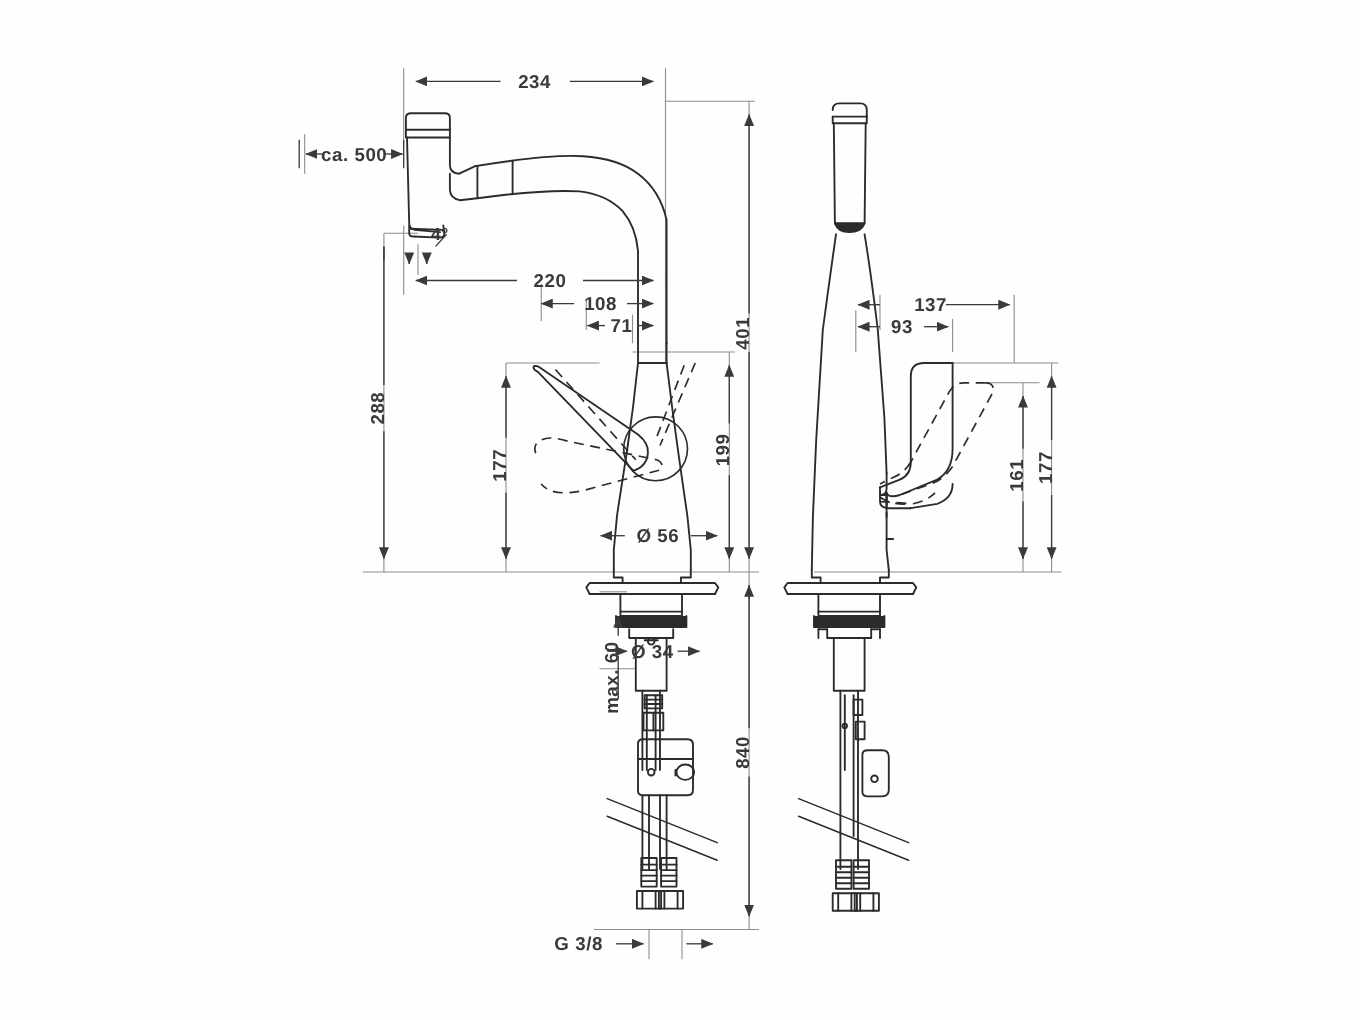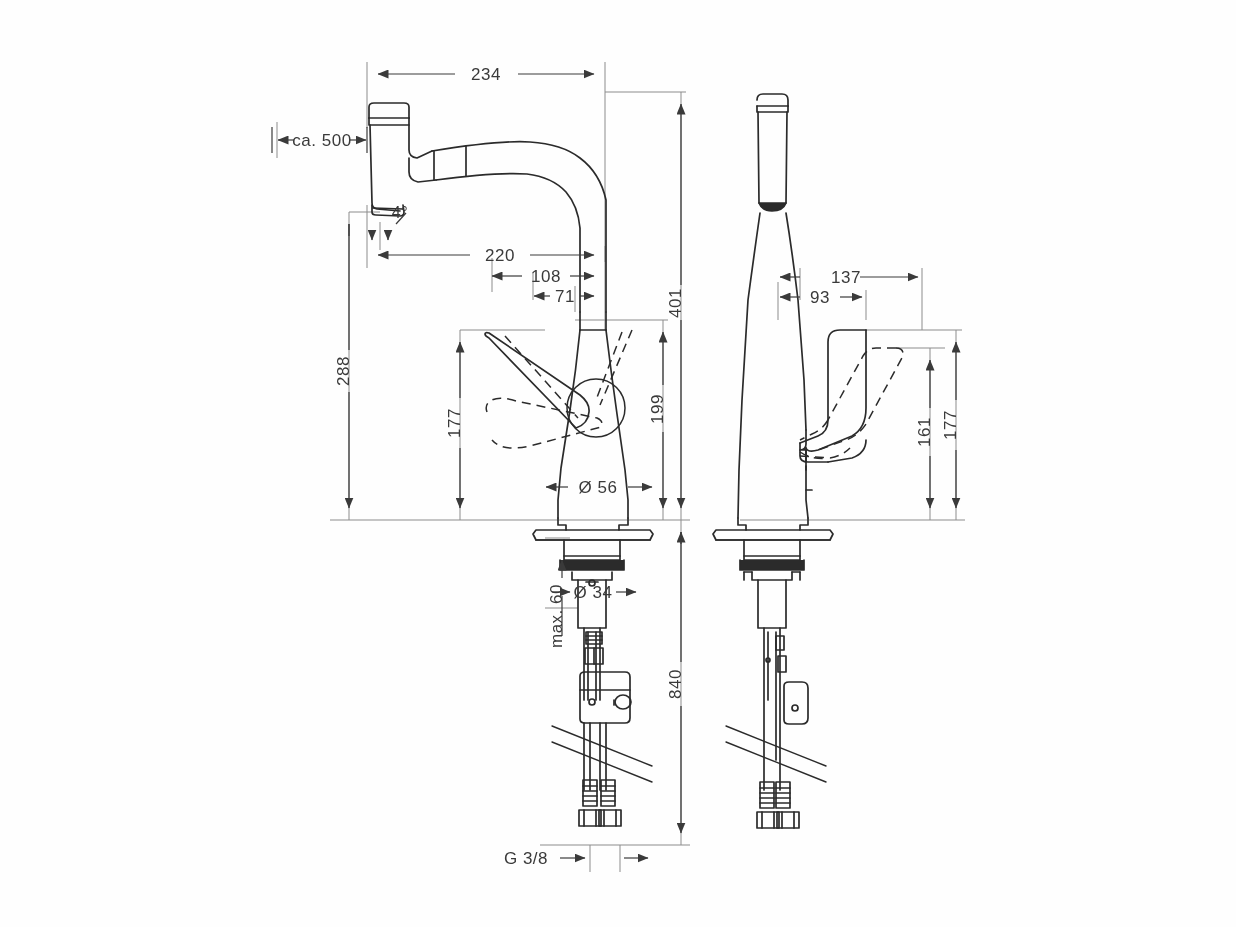--- a/index.html
+++ b/index.html
@@ -1,17 +1,17 @@
 <!DOCTYPE html>
 <html><head>
 <meta charset="utf-8">
 <style>
   html,body{margin:0;padding:0;background:#ffffff;}
   body{width:1236px;height:927px;font-family:"Liberation Sans",sans-serif;overflow:hidden;}
-  #stage{position:relative;width:1236px;height:927px;background:#fefefe;}
+  #stage{position:relative;width:1236px;height:927px;background:#fefefe;font-weight:bold;}
   svg{display:block;}
   .dimtxt{font-family:"Liberation Sans",sans-serif;font-size:17px;fill:#3a3a3a;letter-spacing:.5px;}
   .dimtxt.sm{font-size:16px;}
 </style>
 </head>
 <body>
 
 <div id="stage">
 <svg width="1236" height="927" viewBox="0 0 1236 927">
   <defs>

